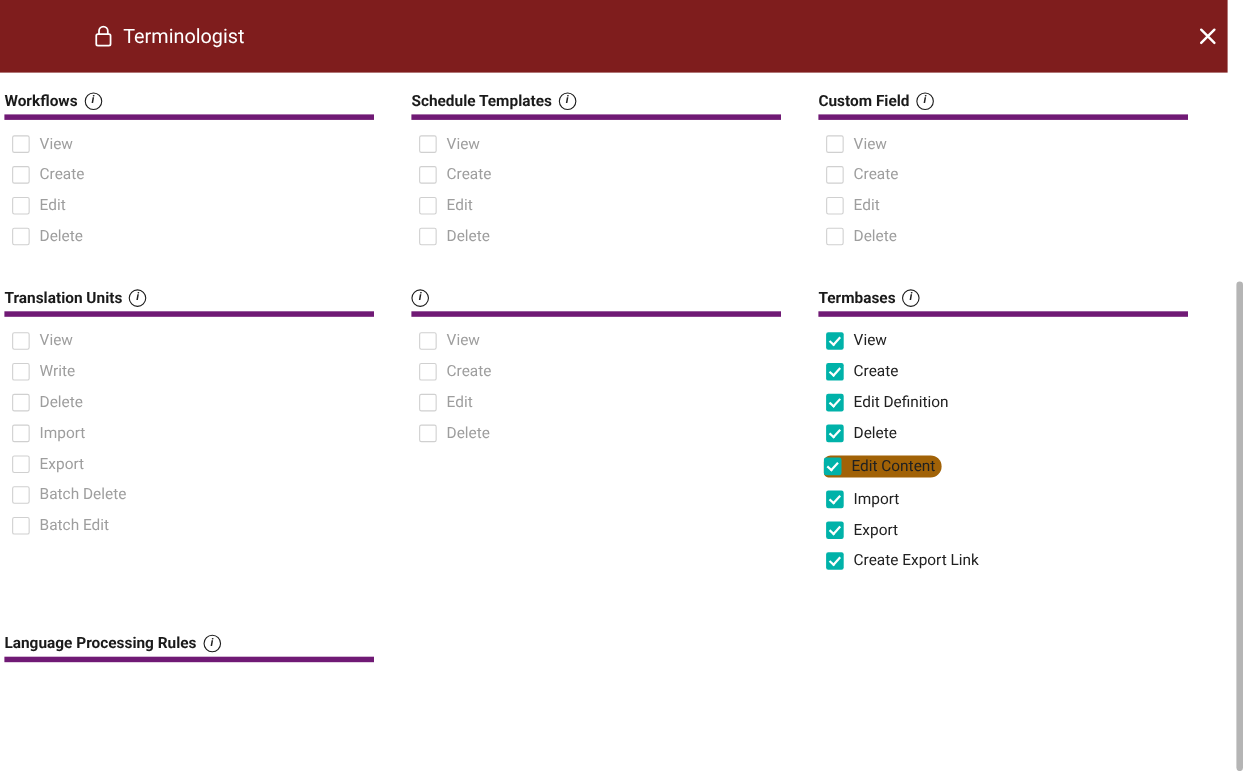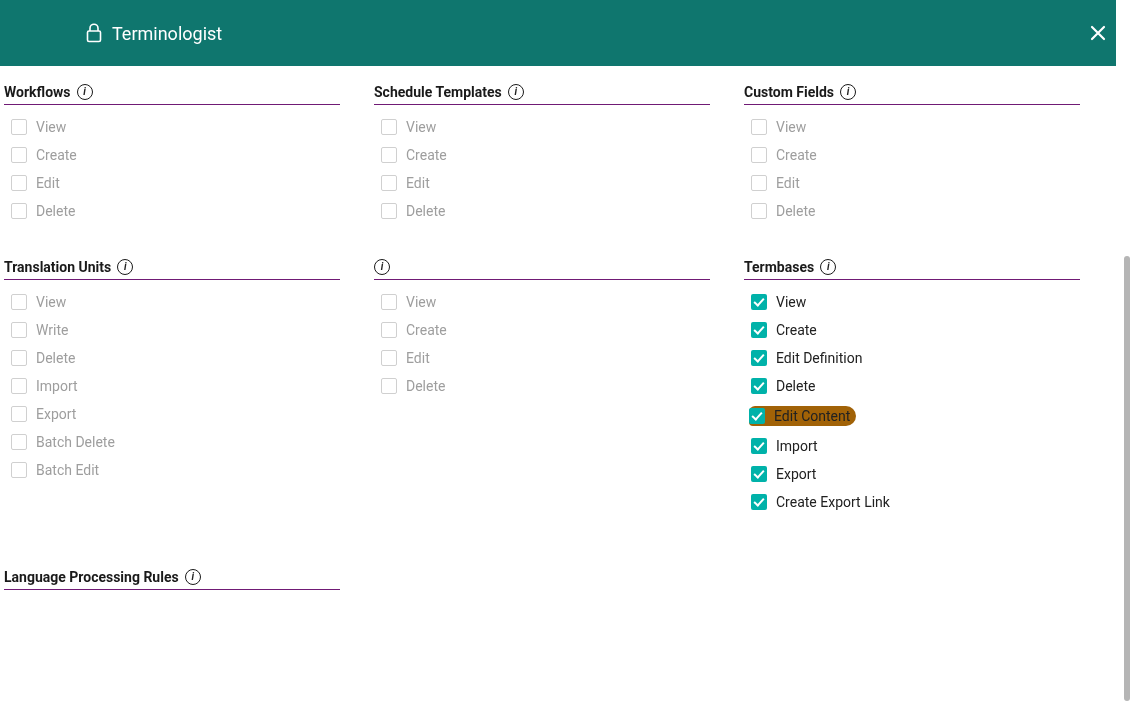--- a/index.html
+++ b/index.html
@@ -28,21 +28,21 @@
   .scrollbar-thumb {
     position: absolute;
     top: 256px;
     bottom: 0px;
     right: 2px;
     width: 6px;
     border-radius: 3px;
     background: #b5b5b5;
   }
   .header {
-    background: #0f766e;
+    background: #7f1d1d;
     color: #ffffff;
     height: 66px;
     display: flex;
     align-items: center;
     padding: 0 22px 0 86px;
     position: relative;
   }
   .header-title {
     display: flex;
     align-items: center;
@@ -77,21 +77,21 @@
     margin-left: 4px;
   }
   .section {
     min-width: 0;
   }
   .section-header {
     display: flex;
     align-items: center;
     gap: 6px;
     padding-bottom: 4px;
-    border-bottom: 1px solid #701a75;
+    border-bottom: 5px solid #701a75;
     margin-bottom: 14px;
   }
   .section-title {
     font-size: 14px;
     font-weight: 700;
     color: #1a1a1a;
   }
   .info-icon {
     width: 16px;
     height: 16px;
@@ -229,21 +229,21 @@
           </label>
         <label class="perm-item disabled">
             <span class="chk unchecked"></span>
             <span class="perm-label">Delete</span>
           </label>
       </div>
     </div>
 
     <div class="section">
       <div class="section-header">
-        <span class="section-title">Custom Fields</span>
+        <span class="section-title">Custom Field</span>
         <span class="info-icon">i</span>
       </div>
       <div class="perm-list">
         <label class="perm-item disabled">
             <span class="chk unchecked"></span>
             <span class="perm-label">View</span>
           </label>
         <label class="perm-item disabled">
             <span class="chk unchecked"></span>
             <span class="perm-label">Create</span>

